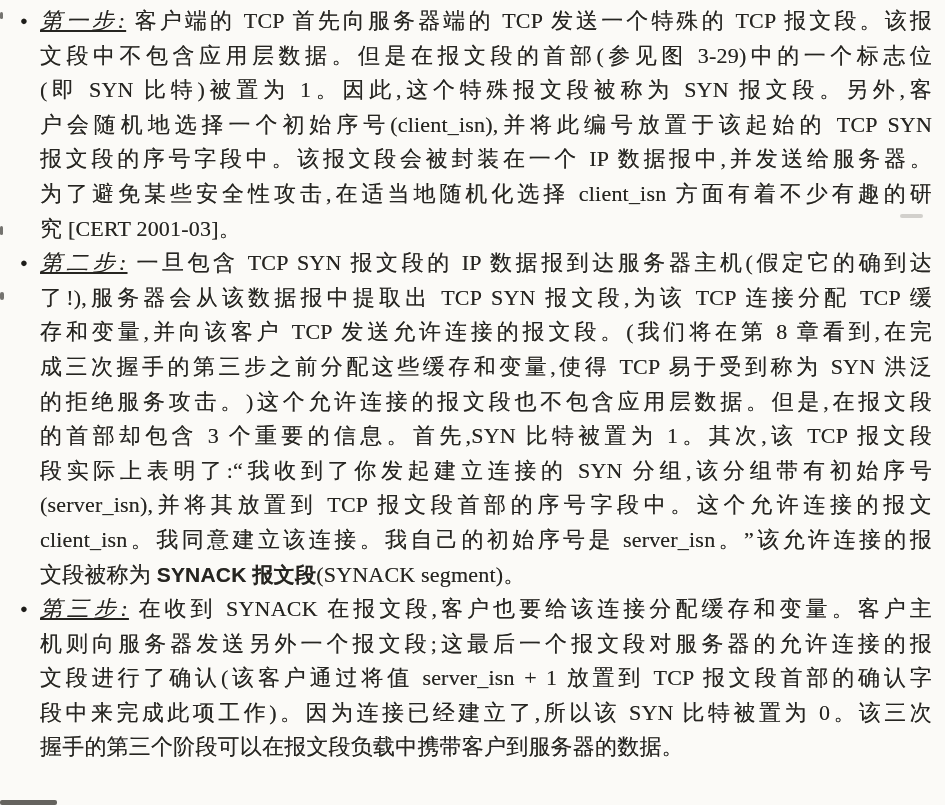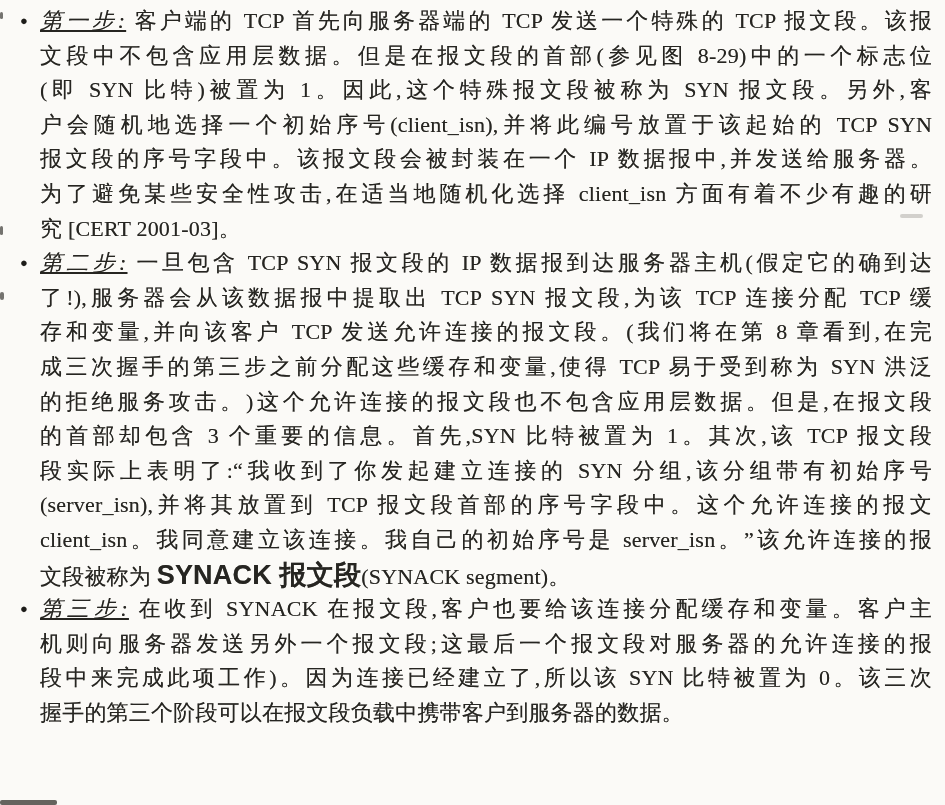--- a/index.html
+++ b/index.html
@@ -55,21 +55,21 @@
     text-align-last: left;
   }
   .kai {
     font-style: italic;
     letter-spacing: 1px;
     text-decoration: underline;
   }
   .term {
     font-family: "Liberation Sans", "DejaVu Sans", sans-serif;
     font-weight: 700;
-    font-size: 27px;
+    font-size: 21px;
   }
   .artifact {
     position: absolute;
     border-radius: 2px;
     pointer-events: none;
   }
   .artifact.dash-right {
     left: 900px; top: 214px; width: 23px; height: 4px;
     background: #a09d97; opacity: 0.45;
   }
@@ -83,21 +83,21 @@
 </style>
 </head>
 <body>
 
 <div class="page">
   <div class="bullet-list">
       <div class="bullet-item">
         <span class="bullet-marker">●</span>
         <div class="bullet-text">
           <div class="line"><span class="kai">第一步:</span><span> 客户端的 TCP 首先向服务器端的 TCP 发送一个特殊的 TCP 报文段。该报</span></div>
-          <div class="line"><span>文段中不包含应用层数据。但是在报文段的首部(参见图 8-29)中的一个标志位</span></div>
+          <div class="line"><span>文段中不包含应用层数据。但是在报文段的首部(参见图 3-29)中的一个标志位</span></div>
           <div class="line"><span>(即 SYN 比特)被置为 1。因此,这个特殊报文段被称为 SYN 报文段。另外,客</span></div>
           <div class="line"><span>户会随机地选择一个初始序号(client_isn),并将此编号放置于该起始的 TCP SYN</span></div>
           <div class="line"><span>报文段的序号字段中。该报文段会被封装在一个 IP 数据报中,并发送给服务器。</span></div>
           <div class="line"><span>为了避免某些安全性攻击,在适当地随机化选择 client_isn 方面有着不少有趣的研</span></div>
           <div class="line short"><span>究 [CERT 2001-03]。</span></div>
         </div>
       </div>
       <div class="bullet-item">
         <span class="bullet-marker">●</span>
         <div class="bullet-text">
@@ -111,20 +111,21 @@
           <div class="line"><span>(server_isn),并将其放置到 TCP 报文段首部的序号字段中。这个允许连接的报文</span></div>
           <div class="line"><span>client_isn。我同意建立该连接。我自己的初始序号是 server_isn。”该允许连接的报</span></div>
           <div class="line short"><span>文段被称为 </span><span class="term">SYNACK 报文段</span><span>(SYNACK segment)。</span></div>
         </div>
       </div>
       <div class="bullet-item">
         <span class="bullet-marker">●</span>
         <div class="bullet-text">
           <div class="line"><span class="kai">第三步:</span><span> 在收到 SYNACK 在报文段,客户也要给该连接分配缓存和变量。客户主</span></div>
           <div class="line"><span>机则向服务器发送另外一个报文段;这最后一个报文段对服务器的允许连接的报</span></div>
+          <div class="line"><span>文段进行了确认(该客户通过将值 server_isn + 1 放置到 TCP 报文段首部的确认字</span></div>
           <div class="line"><span>段中来完成此项工作)。因为连接已经建立了,所以该 SYN 比特被置为 0。该三次</span></div>
           <div class="line short"><span>握手的第三个阶段可以在报文段负载中携带客户到服务器的数据。</span></div>
         </div>
       </div>
     </div>
   <div class="artifact dash-right"></div>
   <div class="artifact strip-bottom"></div>
   <div class="artifact speck-1"></div>
   <div class="artifact speck-2"></div>
   <div class="artifact speck-3"></div>

